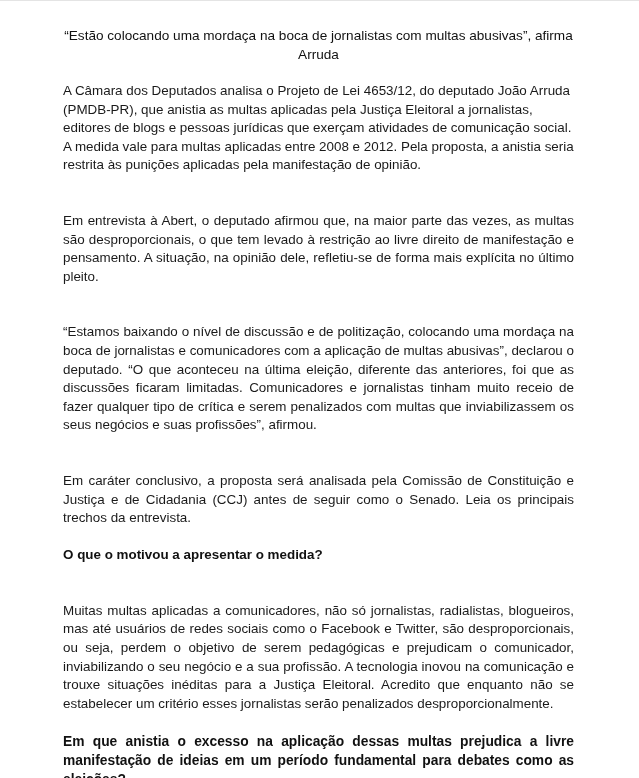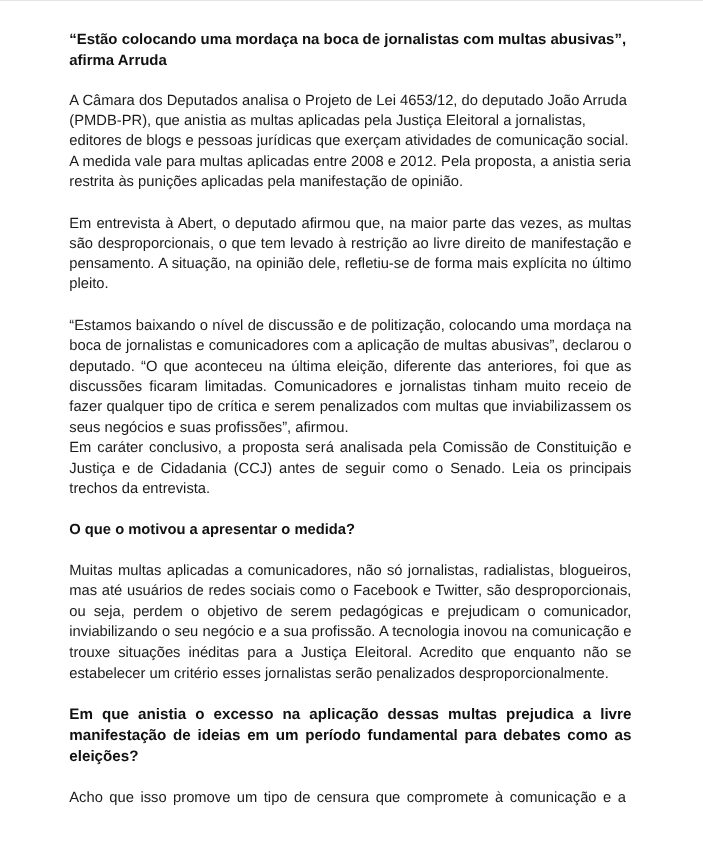--- a/index.html
+++ b/index.html
@@ -22,31 +22,33 @@
       width: 511px;
       font-family: "Liberation Sans", sans-serif;
       font-size: 13.4px;
       line-height: 18.6px;
       color: #1a1a1a;
     }
     .page p {
       margin: 0;
     }
     .title {
-      font-weight: bold;
+      font-weight: normal;
       font-size: 13.6px;
       line-height: 19px;
       color: #111111;
       margin-bottom: 18px !important;
+      text-align: center;
     }
     .para {
       margin-bottom: 18.6px !important;
     }
     .para.justify {
       text-align: justify;
+      margin-top: 37px;
     }
     .para.nogap {
       margin-bottom: 0 !important;
     }
     .question {
       font-weight: bold;
       color: #111111;
       margin-bottom: 18.6px !important;
     }
     .question.justify {

